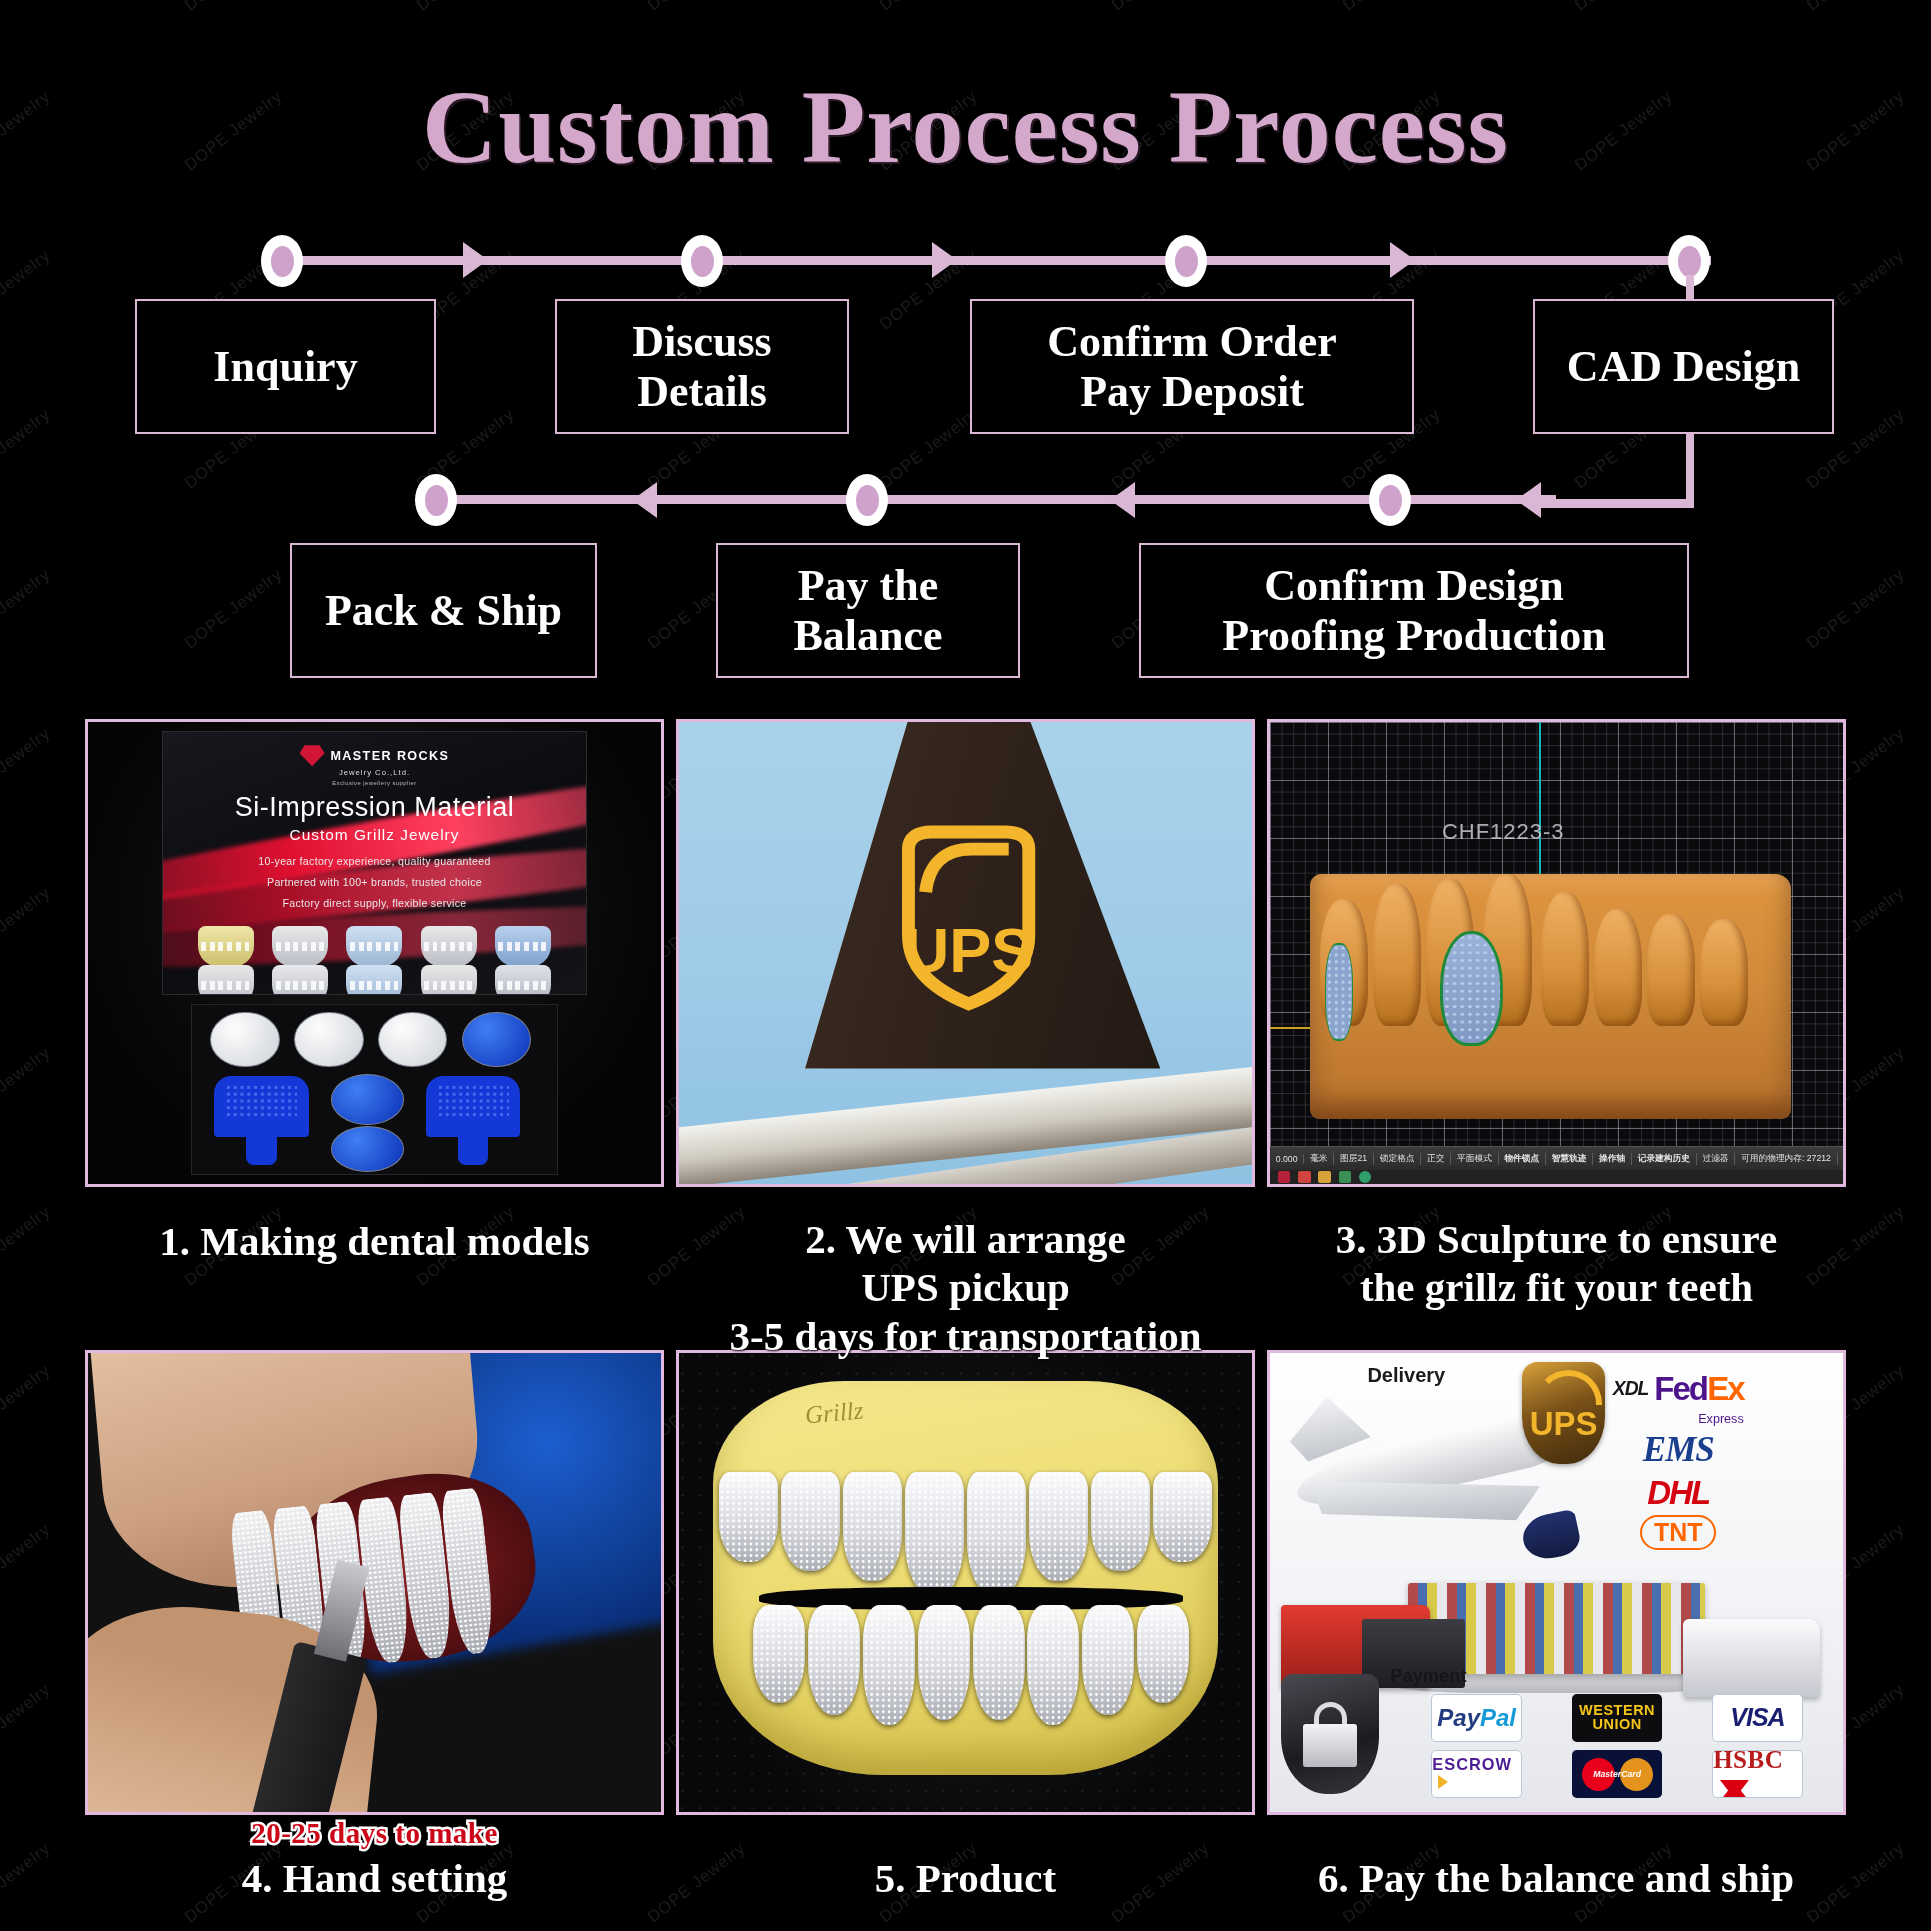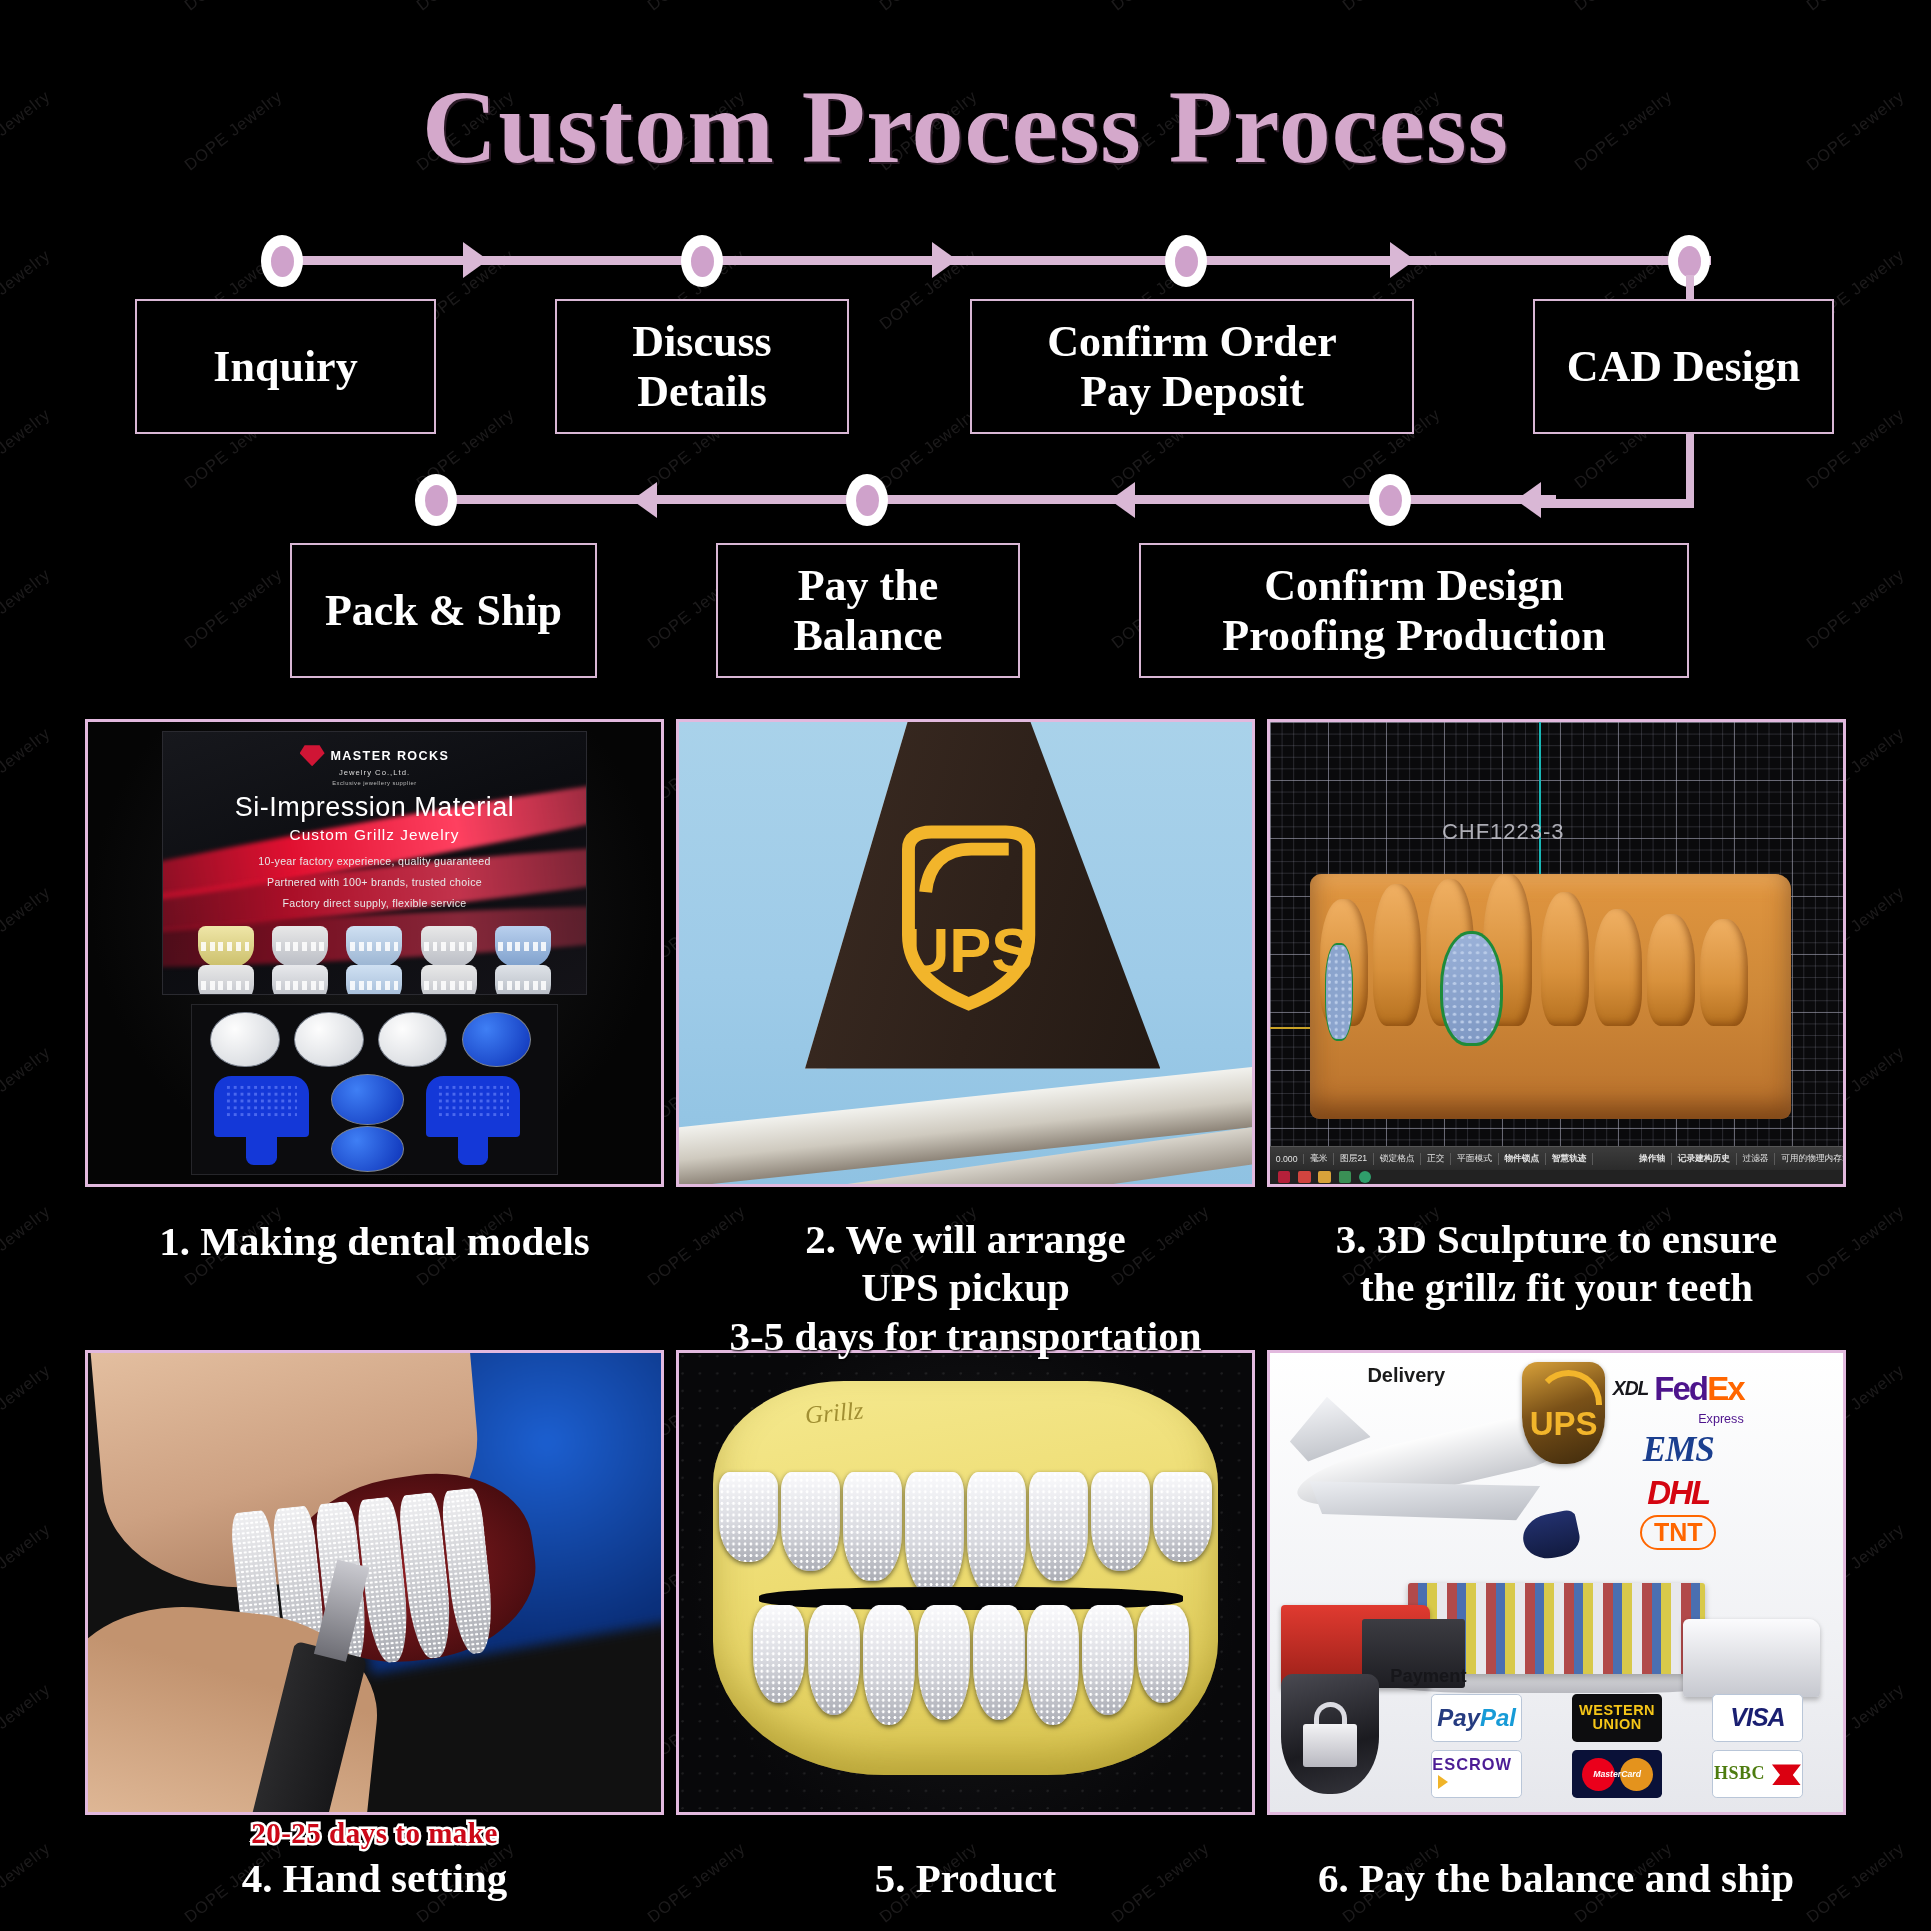--- a/index.html
+++ b/index.html
@@ -348,21 +348,21 @@
   .wu { color:#f5c518; font-size: 14.5px; line-height: .95; text-align:center; letter-spacing:0.5px;}
   .visa { color:#1a1f71; font-style:italic; font-size: 25px; letter-spacing:-1px;}
   .escrow { color:#4c1d95; font-size: 16.4px; letter-spacing:1px;}
   .escrow::after{content:"";display:inline-block;width:0;height:0;margin-left:5.8px;
     border-left:10.6px solid #f0b429;border-top:7.7px solid transparent;border-bottom:7.7px solid transparent;}
   .mc { position:relative; width: 71px; height: 33px; }
   .mc i { position:absolute; top:0; width:33px; height:33px; border-radius:50%; }
   .mc .r { left:0; background:#eb001b; } .mc .y { right:0; background:#f79e1b; opacity:.92;}
   .mc span{position:absolute;left:50%;top:50%;transform:translate(-50%,-50%);z-index:2;
     color:#fff;font-size:8.7px;font-style:italic;}
-  .hsbc { color:#4d7c0f; font-family:"Liberation Serif",serif; font-size: 18px; letter-spacing:0.5px;}
+  .hsbc { color:#b91c1c; font-family:"Liberation Serif",serif; font-size: 25px; letter-spacing:0.5px;}
   .hsbc em { display:inline-block; width: 29px; height: 21px; margin-left: 6.8px;
     background:#db0011; vertical-align: middle;
     clip-path: polygon(0 0,28% 50%,0 100%,100% 100%,72% 50%,100% 0);}
 </style>
 </head>
 <body>
 
 <div id="watermark">
     <span class="wm" style="left: -58px; top: -39px;">DOPE Jewelry</span>
     <span class="wm" style="left: 174px; top: -39px;">DOPE Jewelry</span>
@@ -644,21 +644,21 @@
 
   <div class="p3-bar" style="bottom:3%;">
     <span>0.000</span>
     <span>毫米</span>
     <span>图层21</span>
     <span>锁定格点</span>
     <span>正交</span>
     <span>平面模式</span>
     <span style="font-weight:bold;">物件锁点</span>
     <span style="font-weight:bold;">智慧轨迹</span>
-    <span style="font-weight:bold;margin-left:40px;">操作轴</span>
+    <span style="font-weight:bold;">操作轴</span>
     <span style="font-weight:bold;">记录建构历史</span>
     <span>过滤器</span>
     <span>可用的物理内存: 27212</span>
   </div>
   <div class="p3-bar2">
     <span class="p3-ic" style="background:#b5203a;"></span>
     <span class="p3-ic" style="background:#d1443f;"></span>
     <span class="p3-ic" style="background:#d8a23a;"></span>
     <span class="p3-ic" style="background:#3a8f55;"></span>
     <span class="p3-ic" style="background:#2f9e6b;border-radius:50%;"></span>

